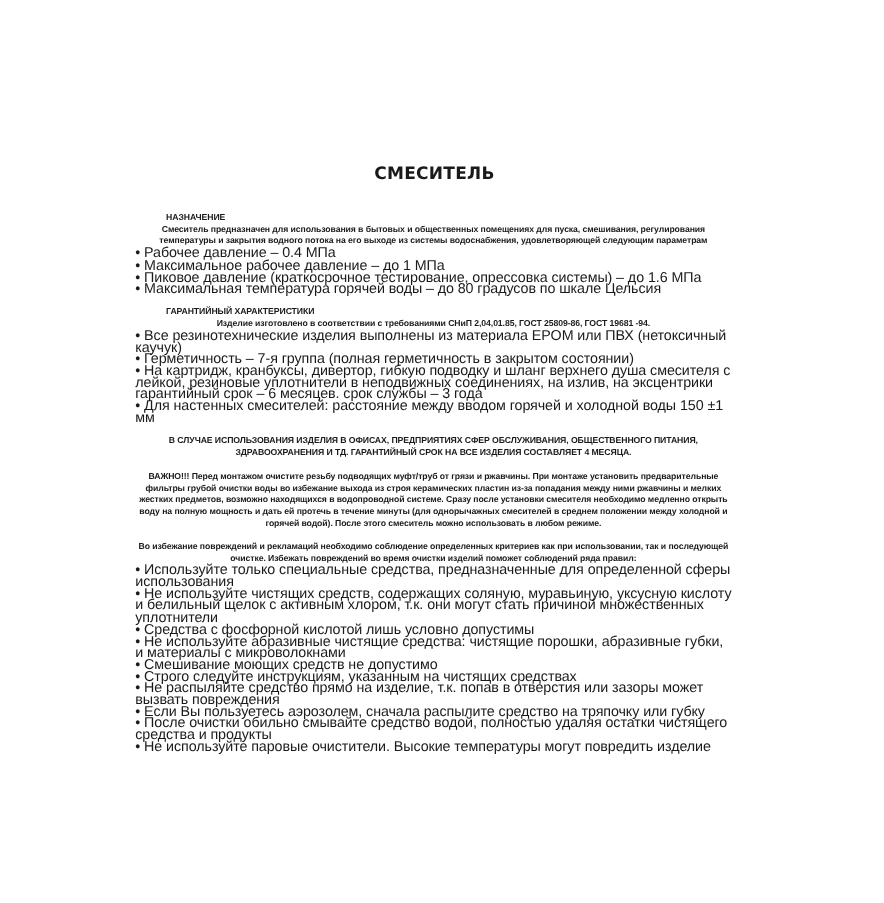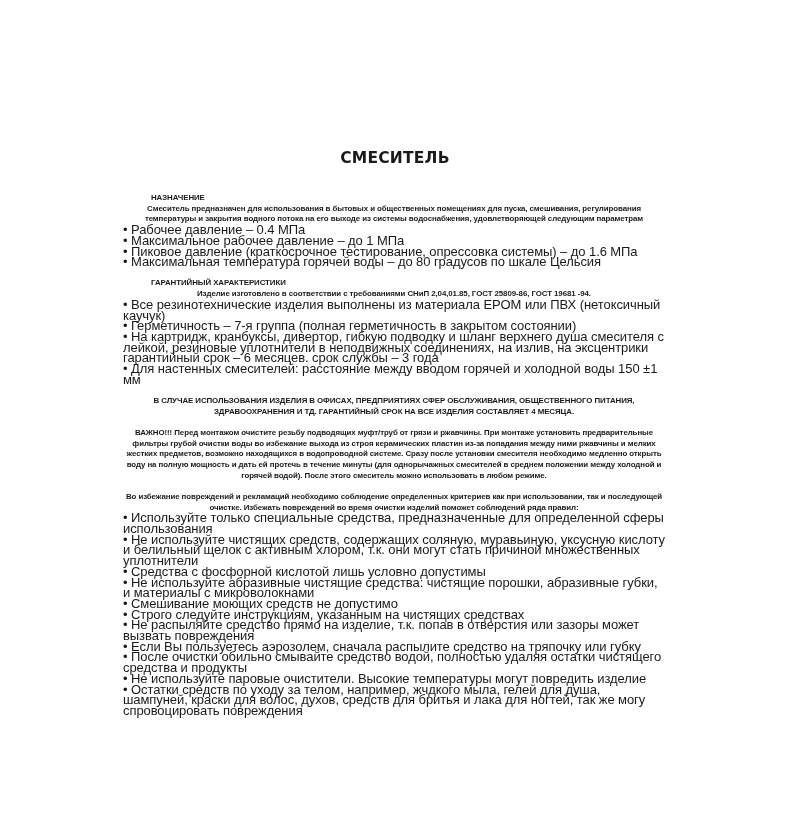--- a/index.html
+++ b/index.html
@@ -52,15 +52,14 @@
     <div class="bullet">Используйте только специальные средства, предназначенные для определенной сферы использования</div>
     <div class="bullet">Не используйте чистящих средств, содержащих соляную, муравьиную, уксусную кислоту и белильный щелок с активным хлором, т.к. они могут стать причиной множественных уплотнители</div>
     <div class="bullet">Средства с фосфорной кислотой лишь условно допустимы</div>
     <div class="bullet">Не используйте абразивные чистящие средства: чистящие порошки, абразивные губки, и материалы с микроволокнами</div>
     <div class="bullet">Смешивание моющих средств не допустимо</div>
     <div class="bullet">Строго следуйте инструкциям, указанным на чистящих средствах</div>
     <div class="bullet">Не распыляйте средство прямо на изделие, т.к. попав в отверстия или зазоры может вызвать повреждения</div>
     <div class="bullet">Если Вы пользуетесь аэрозолем, сначала распылите средство на тряпочку или губку</div>
     <div class="bullet">После очистки обильно смывайте средство водой, полностью удаляя остатки чистящего средства и продукты</div>
     <div class="bullet">Не используйте паровые очистители. Высокие температуры могут повредить изделие</div>
-    <div class="bullet">Остатки средств по уходу за телом, например, жчдкого мыла, гелей для душа, шампуней, краски для волос, духов, средств для бритья и лака для ногтей, так же могу спровоцировать повреждения</div>
   </div>
 </div>
 
 </body></html>

